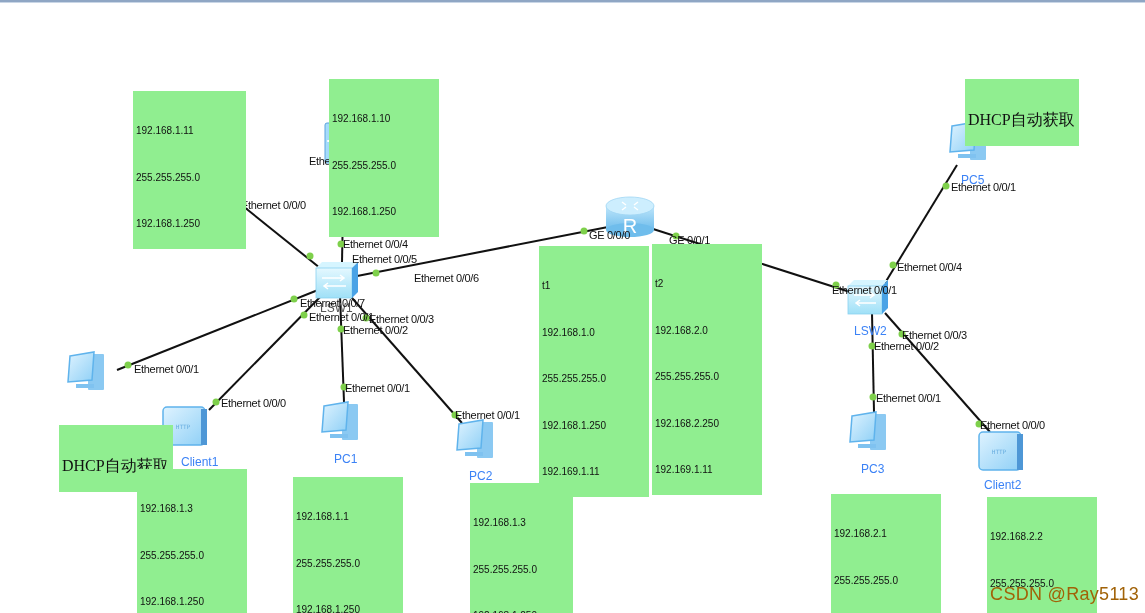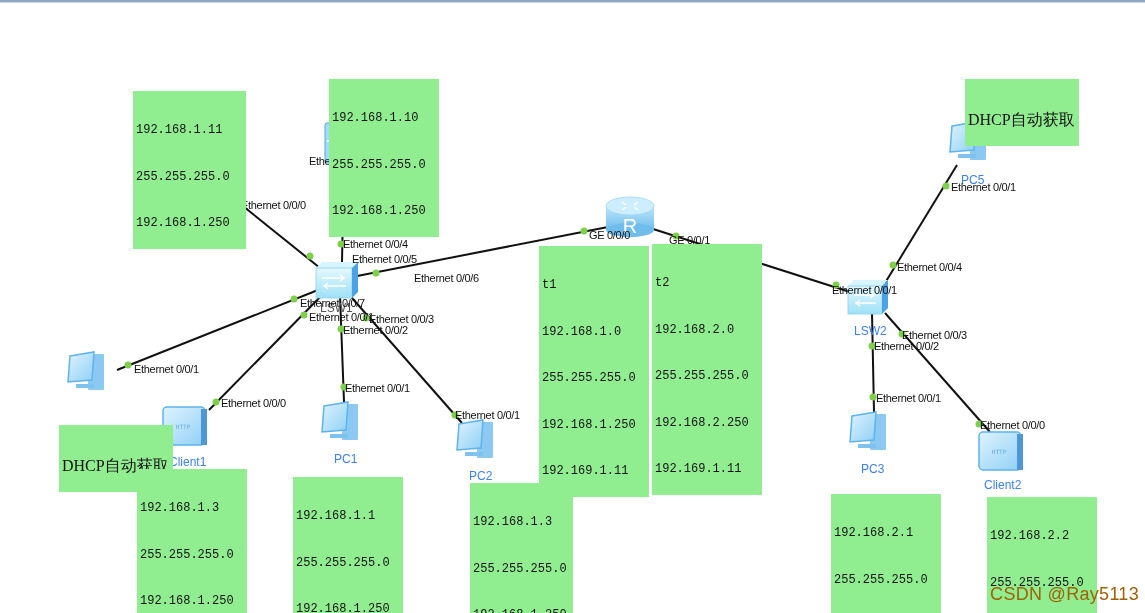--- a/index.html
+++ b/index.html
@@ -8,21 +8,21 @@
   .topbar { position: absolute; left: 0; top: 0; width: 1145px; height: 2px;
             background: #8fa6c4; border-bottom: 1px solid #c9d6e6; }
   #canvas { position: absolute; left: 0; top: 0; width: 1145px; height: 613px; }
   .link { stroke: #111; stroke-width: 2; }
   .port-dot { fill: #7ed04b; }
   .port-label { position: absolute; font-size: 11px; color: #111; white-space: nowrap;
                 font-family: "Liberation Sans", sans-serif; letter-spacing: -0.3px; }
   .dev-label { position: absolute; font-size: 12px; color: #3b82f6; white-space: nowrap;
                font-family: "Liberation Sans", sans-serif; }
   .note { position: absolute; background: #90ee90; padding: 1px 4px 2px 3px;
-          font-family: Liberation Mono, monospace; font-size: 12px; line-height: 15.5px;
+          font-family: Liberation Sans, sans-serif; font-size: 10px; line-height: 15.5px;
           color: #111; white-space: pre; }
   .note .ln { display: block; }
   .note-dhcp { font-family: Liberation Serif, serif; font-size: 16px; line-height: 16px; margin-left: 32px; }
   .watermark { position: absolute; right: 6px; bottom: 8px; font-size: 18px; color: #a16207;
                font-family: "Liberation Sans", sans-serif; letter-spacing: 0.3px; }
 </style>
 </head>
 <body>
 
 <div class="topbar"></div>
@@ -181,21 +181,21 @@
     <text x="20" y="22" font-family="DejaVu Sans Mono, monospace" font-size="6" fill="#6aaee0" text-anchor="middle">HTTP</text>
   </g>
 </svg>
 
 <span class="dev-label" style="left:196px;top:200px;">dns</span>
 <span class="dev-label" style="left:337px;top:172px;">http</span>
 <span class="dev-label" style="left:320px;top:301px;color:#555;">LSW1</span>
 <span class="dev-label" style="left:614px;top:247px;margin-top:48px;">AR13</span>
 <span class="dev-label" style="left:854px;top:324px;">LSW2</span>
 <span class="dev-label" style="left:79px;top:404px;margin-top:37px;">PC4</span>
-<span class="dev-label" style="left:169px;top:455px;text-align:right;">Client1</span>
+<span class="dev-label" style="left:181px;top:455px;text-align:right;">Client1</span>
 <span class="dev-label" style="left:334px;top:452px;">PC1</span>
 <span class="dev-label" style="left:469px;top:469px;">PC2</span>
 <span class="dev-label" style="left:861px;top:462px;">PC3</span>
 <span class="dev-label" style="left:961px;top:173px;">PC5</span>
 <span class="dev-label" style="left:984px;top:478px;">Client2</span>
 
 <span class="port-label" style="left:241px;top:199px;">Ethernet 0/0/0</span>
 <span class="port-label" style="left:309px;top:155px;">Ethernet 0/0/0</span>
 <span class="port-label" style="left:343px;top:238px;">Ethernet 0/0/4</span>
 <span class="port-label" style="left:306px;top:253px;margin-left:46px;">Ethernet 0/0/5</span>

